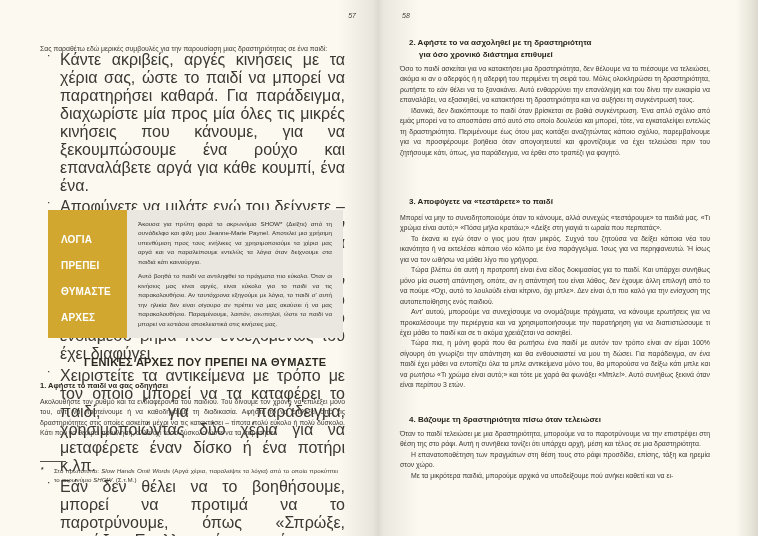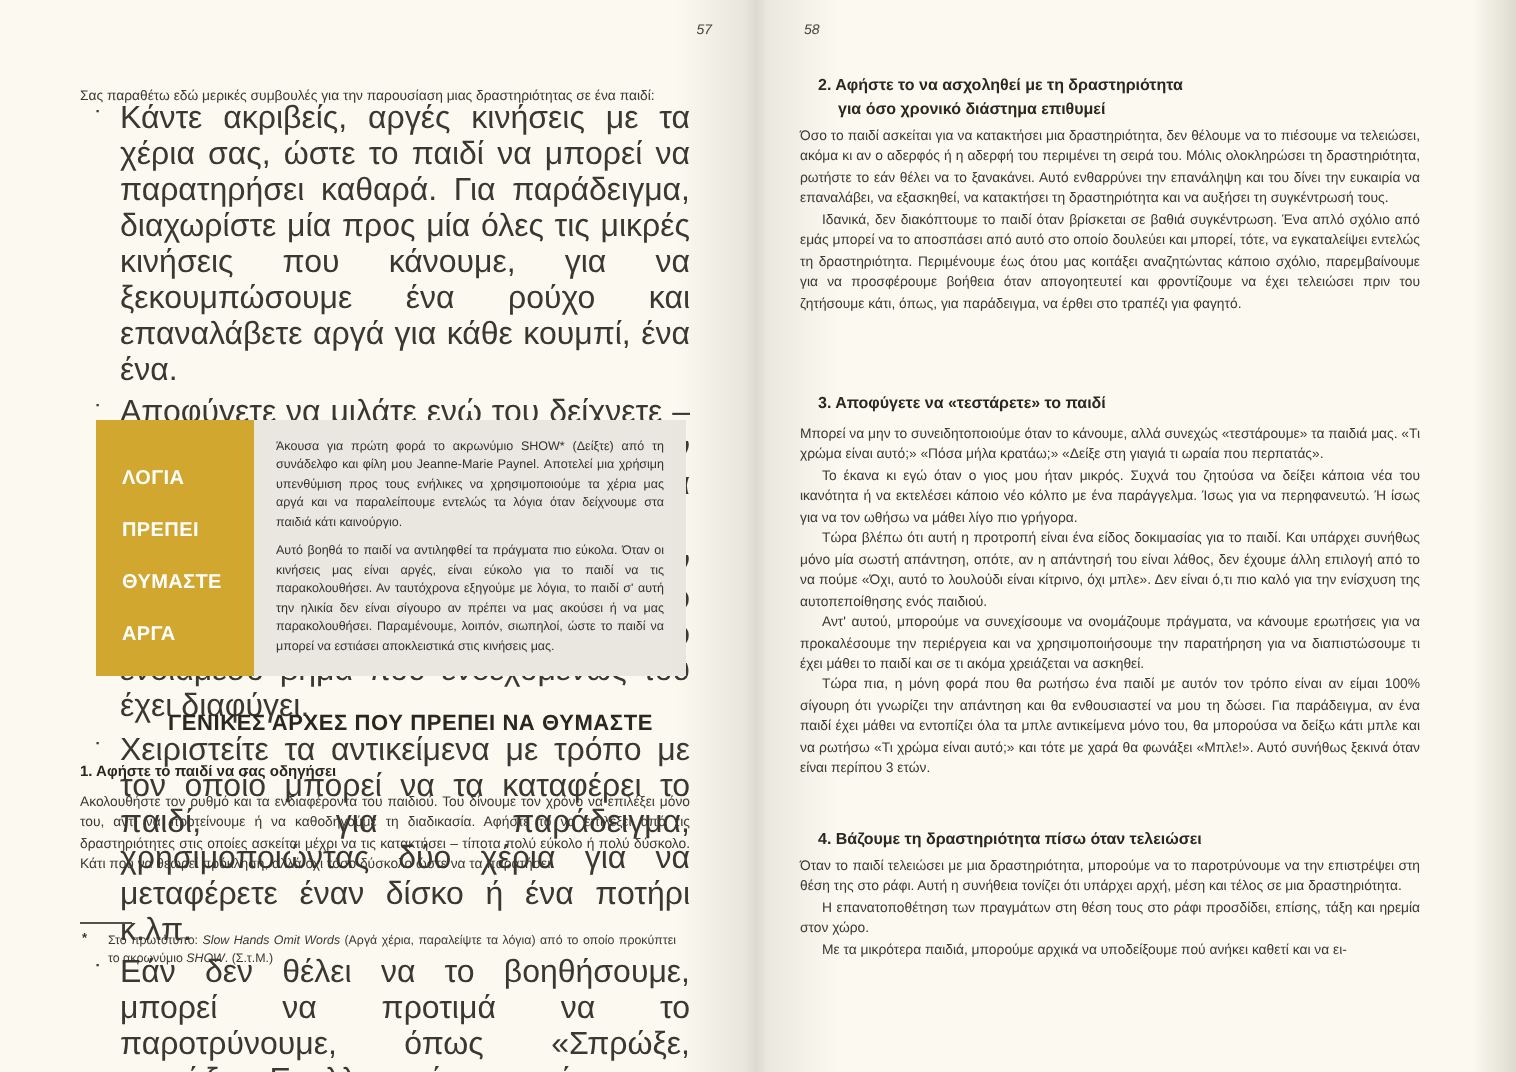--- a/index.html
+++ b/index.html
@@ -110,21 +110,21 @@
         <span class="marker">▪</span>
         <span class="btext">Εάν δεν θέλει να το βοηθήσουμε, μπορεί να προτιμά να το παροτρύνουμε, όπως «Σπρώξε, σπρώξε». Εναλλακτικά, μπορούμε να το αφήσουμε να προσπαθήσει μόνο του μέχρι να τα καταφέρει. Ίσως, πάλι, να απομακρυνθεί και να δοκιμάσει ξανά κάποια άλλη στιγμή.</span>
       </div>
     </div>
 
     <aside class="abs callout">
       <div class="callout-label">
         <div>ΛΟΓΙΑ</div>
         <div>ΠΡΕΠΕΙ</div>
         <div>ΘΥΜΑΣΤΕ</div>
-        <div>ΑΡΓΑ</div>
+        <div>ΑΡΧΕΣ</div>
       </div>
       <div class="callout-body">
         <p>Άκουσα για πρώτη φορά το ακρωνύμιο SHOW* (Δείξτε) από τη συνάδελφο και φίλη μου Jeanne-Marie Paynel. Αποτελεί μια χρήσιμη υπενθύμιση προς τους ενήλικες να χρησιμοποιούμε τα χέρια μας αργά και να παραλείπουμε εντελώς τα λόγια όταν δείχνουμε στα παιδιά κάτι καινούργιο.</p>
         <p>Αυτό βοηθά το παιδί να αντιληφθεί τα πράγματα πιο εύκολα. Όταν οι κινήσεις μας είναι αργές, είναι εύκολο για το παιδί να τις παρακολουθήσει. Αν ταυτόχρονα εξηγούμε με λόγια, το παιδί σ' αυτή την ηλικία δεν είναι σίγουρο αν πρέπει να μας ακούσει ή να μας παρακολουθήσει. Παραμένουμε, λοιπόν, σιωπηλοί, ώστε το παιδί να μπορεί να εστιάσει αποκλειστικά στις κινήσεις μας.</p>
       </div>
     </aside>
 
     <h2 class="abs sec-head">ΓΕΝΙΚΕΣ ΑΡΧΕΣ ΠΟΥ ΠΡΕΠΕΙ ΝΑ ΘΥΜΑΣΤΕ</h2>
     <h3 class="abs sub-head">1. Αφήστε το παιδί να σας οδηγήσει</h3>
     <p class="abs body-text lead-para">Ακολουθήστε τον ρυθμό και τα ενδιαφέροντα του παιδιού. Του δίνουμε τον χρόνο να επιλέξει μόνο του, αντί να προτείνουμε ή να καθοδηγούμε τη διαδικασία. Αφήστε το να επιλέξει από τις δραστηριότητες στις οποίες ασκείται μέχρι να τις κατακτήσει – τίποτα πολύ εύκολο ή πολύ δύσκολο. Κάτι που να θεωρεί πρόκληση, αλλά όχι τόσο δύσκολο ώστε να τα παρατήσει.</p>

